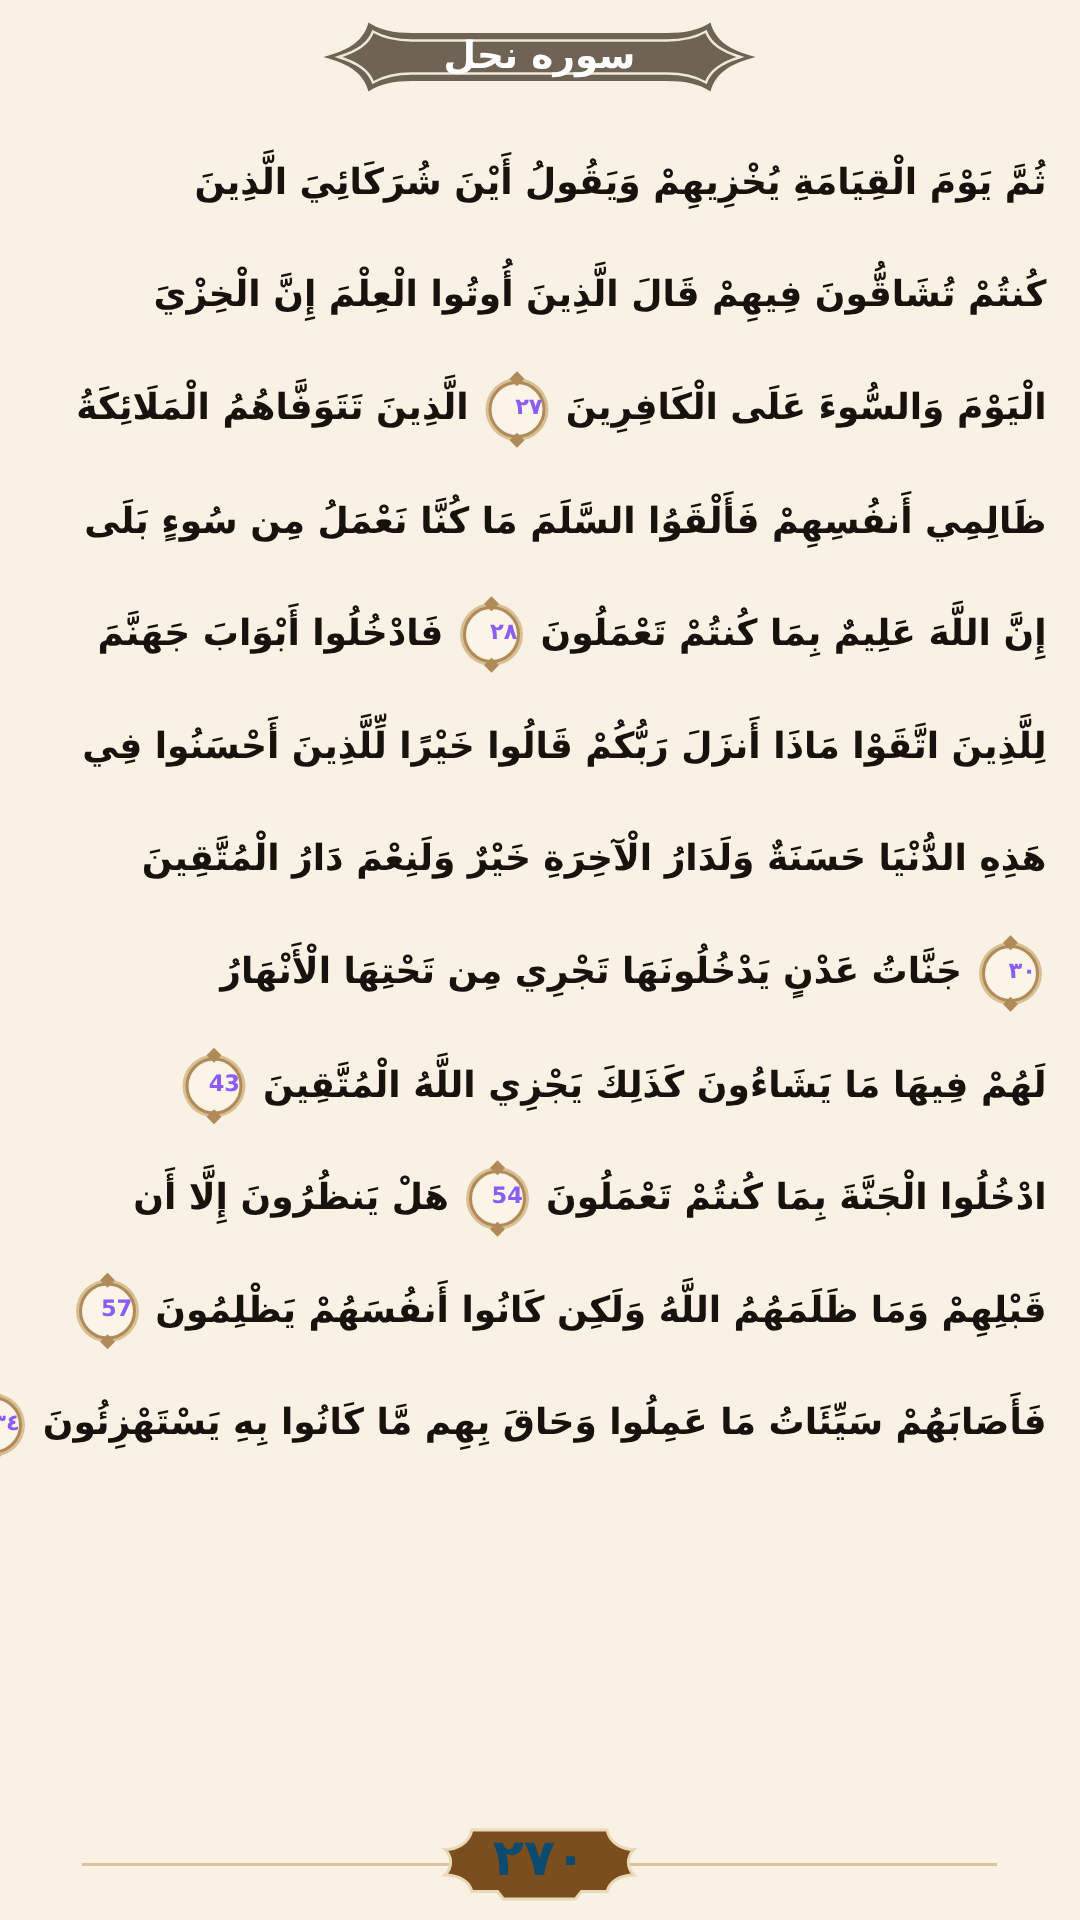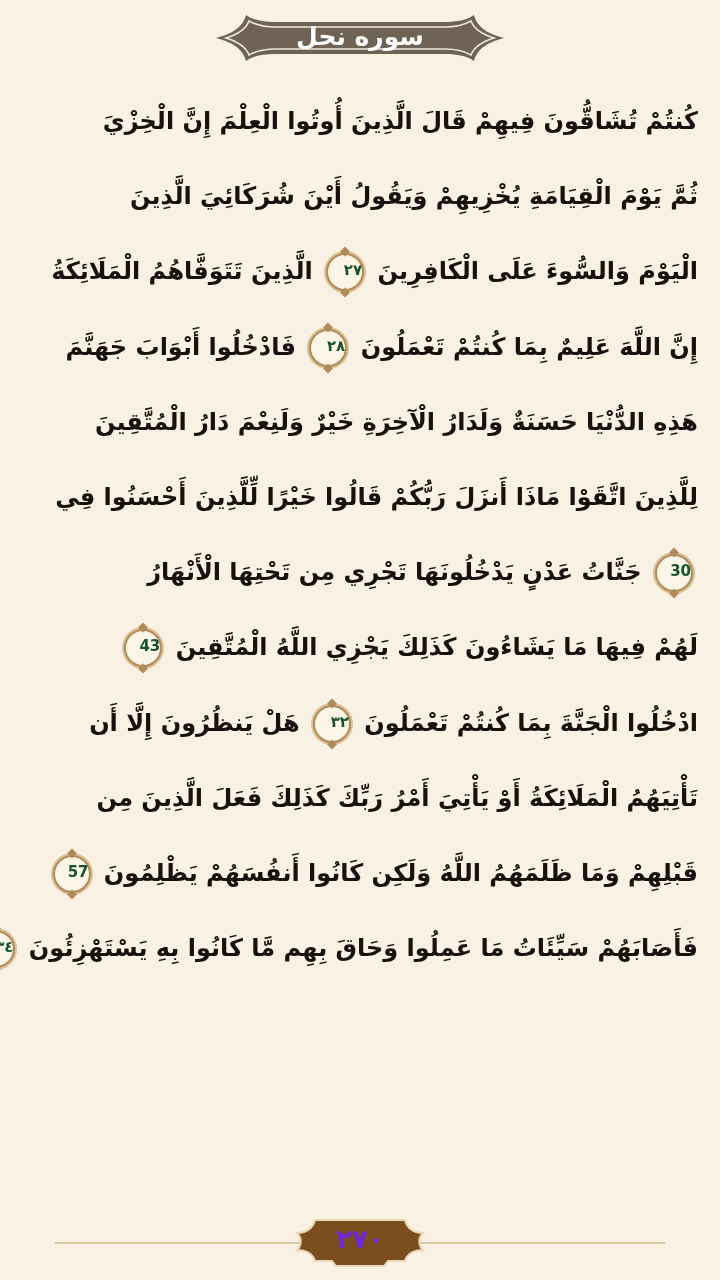--- a/index.html
+++ b/index.html
@@ -58,21 +58,21 @@
   .qline::after { content: ""; display: inline-block; width: 100%; }
 
   .verse-badge {
     display: inline-block;
     width: 34px; height: 34px;
     line-height: 31px;
     border-radius: 50%;
     border: 2px solid #b08a58;
     box-shadow: 0 0 0 1px #f9f1e3 inset, 0 0 0 2px #d9bf94;
     background: #fbf5e7;
-    color: #14532d;
+    color: #8b5cf6;
     font-size: 15px;
     font-weight: bold;
     text-align: center;
     vertical-align: middle;
     position: relative;
     margin: 0 5px;
   }
   .verse-badge::before, .verse-badge::after {
     content: "";
     position: absolute;
@@ -104,49 +104,49 @@
     position: absolute;
     top: 0; left: 50%;
     transform: translateX(-50%);
     width: 140px; height: 52px;
     cursor: pointer;
   }
   .page-badge svg { position: absolute; top: 0; left: 0; }
   .page-badge .page-num {
     position: absolute; top: 0; left: 0; right: 0; bottom: 6px;
     display: flex; align-items: center; justify-content: center;
-    color: #6d28d9;
-    font-size: 26px;
+    color: #0c4a6e;
+    font-size: 34px;
     font-weight: bold;
   }
 </style>
 </head>
 <body>
 
 <div class="page">
 
   <div class="banner">
     <svg width="292" height="54" viewBox="0 0 292 54">
       <path d="M2,27 C21,22 29,15 32,4 C39,9 49,11 61,11 L231,11 C243,11 253,9 260,4 C263,15 271,22 290,27 C271,32 263,39 260,50 C253,45 243,43 231,43 L61,43 C49,43 39,45 32,50 C29,39 21,32 2,27 Z" fill="#6e6354"></path>
       <path d="M12,27 C25,23 32,18 35,10 C42,14 51,16 61,16 L231,16 C241,16 250,14 257,10 C260,18 267,23 280,27 C267,31 260,36 257,44 C250,40 241,38 231,38 L61,38 C51,38 42,40 35,44 C32,36 25,31 12,27 Z" fill="none" stroke="#f0e8d8" stroke-width="1.6"></path>
     </svg>
     <span class="banner-title">سوره نحل</span>
   </div>
 
   <div class="text-area" id="quran-lines">
+      <div class="qline"><span>ثُمَّ يَوْمَ الْقِيَامَةِ يُخْزِيهِمْ وَيَقُولُ أَيْنَ شُرَكَائِيَ الَّذِينَ</span> </div>
       <div class="qline"><span>كُنتُمْ تُشَاقُّونَ فِيهِمْ قَالَ الَّذِينَ أُوتُوا الْعِلْمَ إِنَّ الْخِزْيَ</span> </div>
-      <div class="qline"><span>ثُمَّ يَوْمَ الْقِيَامَةِ يُخْزِيهِمْ وَيَقُولُ أَيْنَ شُرَكَائِيَ الَّذِينَ</span> </div>
       <div class="qline"><span>الْيَوْمَ وَالسُّوءَ عَلَى الْكَافِرِينَ</span> <span class="verse-badge">٢٧</span> <span>الَّذِينَ تَتَوَفَّاهُمُ الْمَلَائِكَةُ</span> </div>
+      <div class="qline"><span>ظَالِمِي أَنفُسِهِمْ فَأَلْقَوُا السَّلَمَ مَا كُنَّا نَعْمَلُ مِن سُوءٍ بَلَى</span> </div>
       <div class="qline"><span>إِنَّ اللَّهَ عَلِيمٌ بِمَا كُنتُمْ تَعْمَلُونَ</span> <span class="verse-badge">٢٨</span> <span>فَادْخُلُوا أَبْوَابَ جَهَنَّمَ</span> </div>
+      <div class="qline"><span>لِلَّذِينَ اتَّقَوْا مَاذَا أَنزَلَ رَبُّكُمْ قَالُوا خَيْرًا لِّلَّذِينَ أَحْسَنُوا فِي</span> </div>
       <div class="qline"><span>هَذِهِ الدُّنْيَا حَسَنَةٌ وَلَدَارُ الْآخِرَةِ خَيْرٌ وَلَنِعْمَ دَارُ الْمُتَّقِينَ</span> </div>
-      <div class="qline"><span>لِلَّذِينَ اتَّقَوْا مَاذَا أَنزَلَ رَبُّكُمْ قَالُوا خَيْرًا لِّلَّذِينَ أَحْسَنُوا فِي</span> </div>
-      <div class="qline"><span class="verse-badge">30</span> <span>جَنَّاتُ عَدْنٍ يَدْخُلُونَهَا تَجْرِي مِن تَحْتِهَا الْأَنْهَارُ</span> </div>
+      <div class="qline"><span class="verse-badge">٣٠</span> <span>جَنَّاتُ عَدْنٍ يَدْخُلُونَهَا تَجْرِي مِن تَحْتِهَا الْأَنْهَارُ</span> </div>
       <div class="qline"><span>لَهُمْ فِيهَا مَا يَشَاءُونَ كَذَلِكَ يَجْزِي اللَّهُ الْمُتَّقِينَ</span> <span class="verse-badge">43</span> </div>
-      <div class="qline"><span>ادْخُلُوا الْجَنَّةَ بِمَا كُنتُمْ تَعْمَلُونَ</span> <span class="verse-badge">٣٢</span> <span>هَلْ يَنظُرُونَ إِلَّا أَن</span> </div>
-      <div class="qline"><span>تَأْتِيَهُمُ الْمَلَائِكَةُ أَوْ يَأْتِيَ أَمْرُ رَبِّكَ كَذَلِكَ فَعَلَ الَّذِينَ مِن</span> </div>
+      <div class="qline"><span>ادْخُلُوا الْجَنَّةَ بِمَا كُنتُمْ تَعْمَلُونَ</span> <span class="verse-badge">54</span> <span>هَلْ يَنظُرُونَ إِلَّا أَن</span> </div>
       <div class="qline"><span>قَبْلِهِمْ وَمَا ظَلَمَهُمُ اللَّهُ وَلَكِن كَانُوا أَنفُسَهُمْ يَظْلِمُونَ</span> <span class="verse-badge">57</span> </div>
       <div class="qline"><span>فَأَصَابَهُمْ سَيِّئَاتُ مَا عَمِلُوا وَحَاقَ بِهِم مَّا كَانُوا بِهِ يَسْتَهْزِئُونَ</span> <span class="verse-badge">٣٤</span> </div>
     </div>
 
   <div class="footer">
     <div class="rule"></div>
     <div class="page-badge">
       <svg width="140" height="52" viewBox="0 0 140 52">
         <path d="M25,4 L115,4 C117,13 125,17 133,17 C128,22 128,29 133,34 C124,34 117,38 115,45 L98,45 L94,50 L46,50 L42,45 L25,45 C23,38 16,34 7,34 C12,29 12,22 7,17 C15,17 23,13 25,4 Z" fill="#7a4e1d" stroke="#ead9b8" stroke-width="2"></path>
       </svg>

